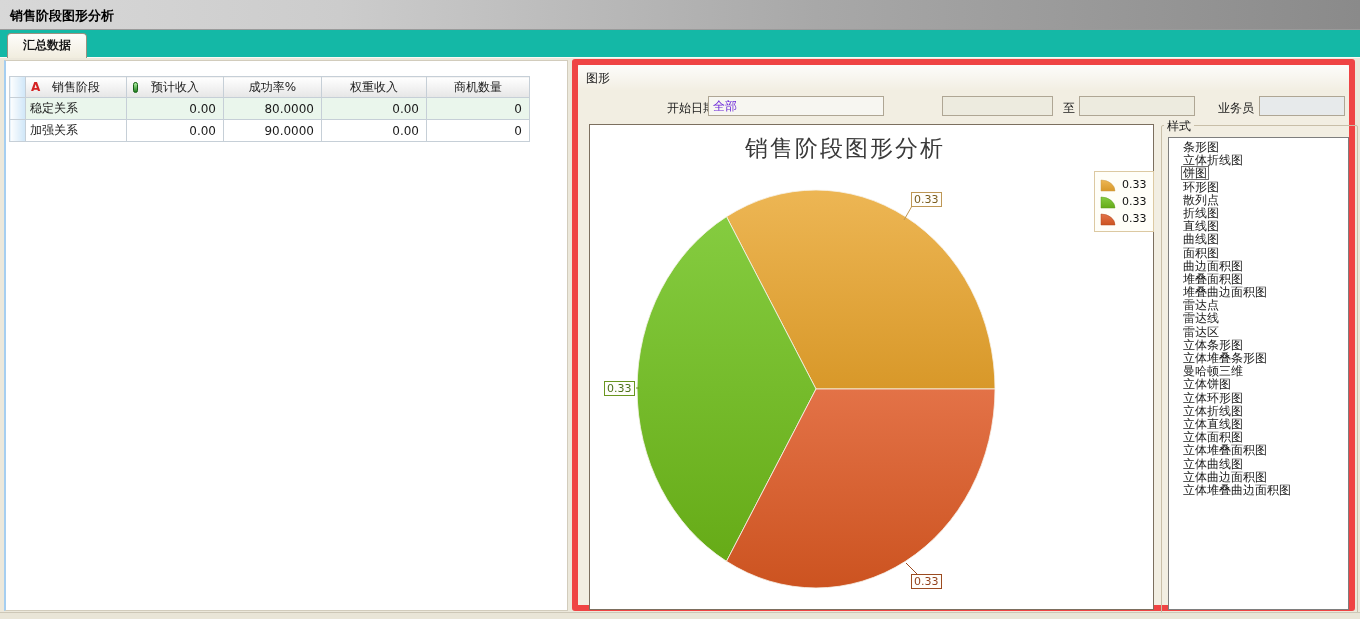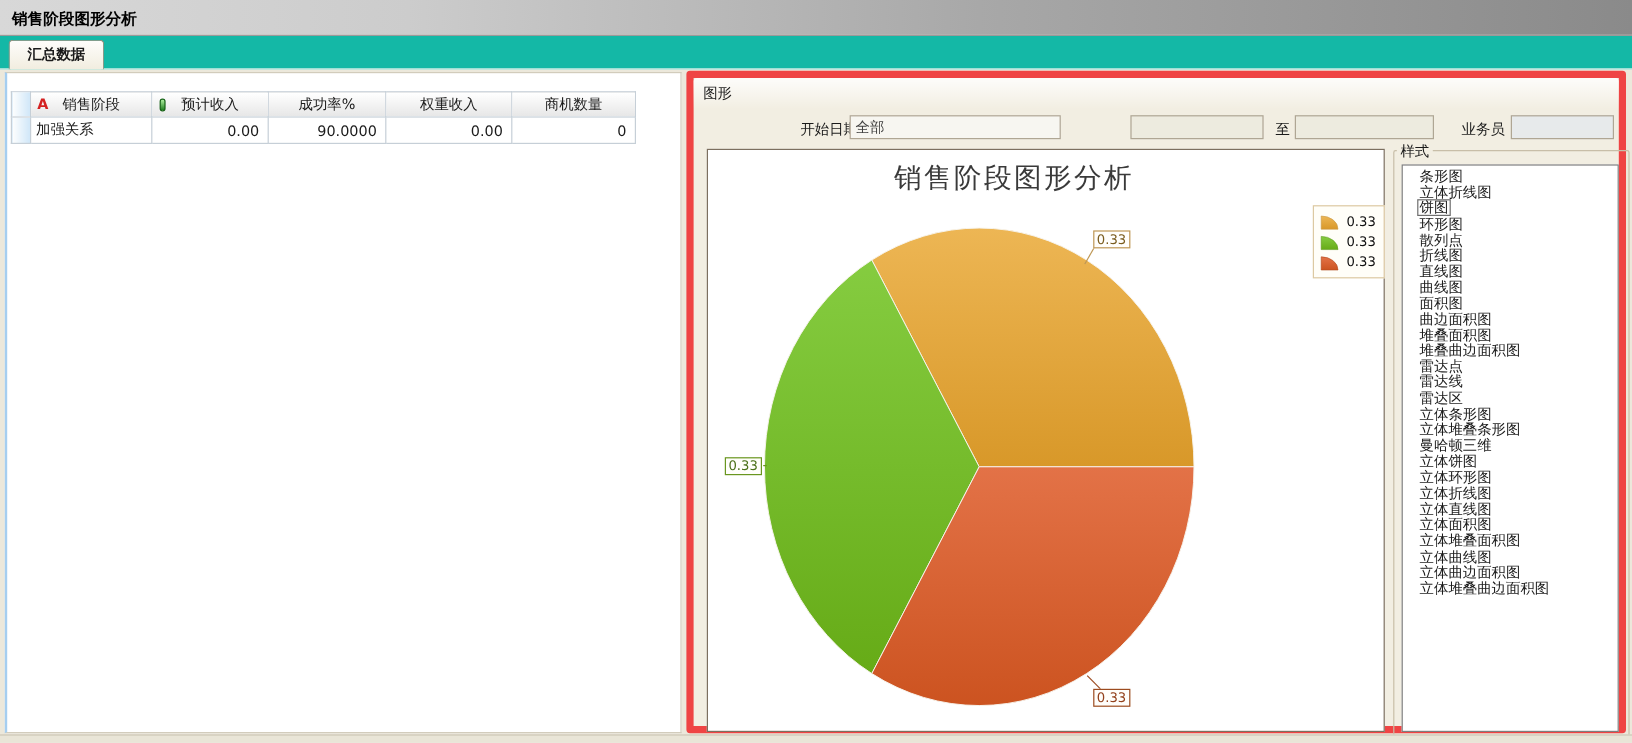--- a/index.html
+++ b/index.html
@@ -39,21 +39,21 @@
 
   
   .right-panel { position:absolute; left:572px; top:59px; width:783px; height:552px; background:#f2eee2;
     border:6px solid #ef4444; border-radius:3px; }
   .right-panel::before { content:''; position:absolute; left:0; top:0; right:0; height:26px;
     background:linear-gradient(rgba(255,255,255,.85),rgba(255,255,255,0)); border-radius:3px 3px 0 0; }
   .panel-label { position:absolute; left:8px; top:5px; }
 
   .flabel { position:absolute; top:35px; height:16px; text-align:right; }
   .finput { position:absolute; top:31px; height:20px; border:1px solid #afa694; font-size:12px; padding:0 4px;
-    font-family:"DejaVu Sans","Liberation Sans",sans-serif; color:#404040; }
+    font-family:"DejaVu Sans","Liberation Sans",sans-serif; color:#6d28d9; }
   .f-start-label { left:88px; width:49px; }  .f-start { left:130px; width:176px; background:#f7f6f1; }
   .f-cust-label  { left:304px; width:48px;margin-top:32px; } .f-cust  { left:364px; width:111px; background:#edebdf; }
   .f-to-label    { left:484px; width:13px; } .f-to    { left:501px; width:116px; background:#edebdf; }
   .f-sales-label { left:634px; width:42px; } .f-sales { left:681px; width:86px;  background:#e7eaeb; }
 
   
   .chart-box { position:absolute; left:11px; top:59px; width:565px; height:486px; background:#ffffff; border:1px solid #7c6f5f; }
   .chart-title { position:absolute; left:0; top:8px; width:510px; text-align:center;
     font-family:"DejaVu Serif","Liberation Serif",serif; font-size:23px; letter-spacing:2px; color:#3a3a3a; }
   .chart-box svg.pie { position:absolute; left:0; top:0; }
@@ -102,20 +102,28 @@
           <col class="c5">
         </colgroup>
       <tbody>
           <tr>
         <th class="selcell"></th>
         <th><span class="icon-a">A</span><span>销售阶段</span></th>
         <th><span class="icon-capsule"></span><span>预计收入</span></th>
         <th>成功率%</th>
         <th>权重收入</th>
         <th>商机数量</th>
+      </tr>
+      <tr class="row-alt">
+        <td class="selcell"></td>
+        <td>稳定关系</td>
+        <td class="num">0.00</td>
+        <td class="num">80.0000</td>
+        <td class="num">0.00</td>
+        <td class="num">0</td>
       </tr>
       <tr class="row-plain">
         <td class="selcell"></td>
         <td>加强关系</td>
         <td class="num">0.00</td>
         <td class="num">90.0000</td>
         <td class="num">0.00</td>
         <td class="num">0</td>
       </tr>
     </tbody>

